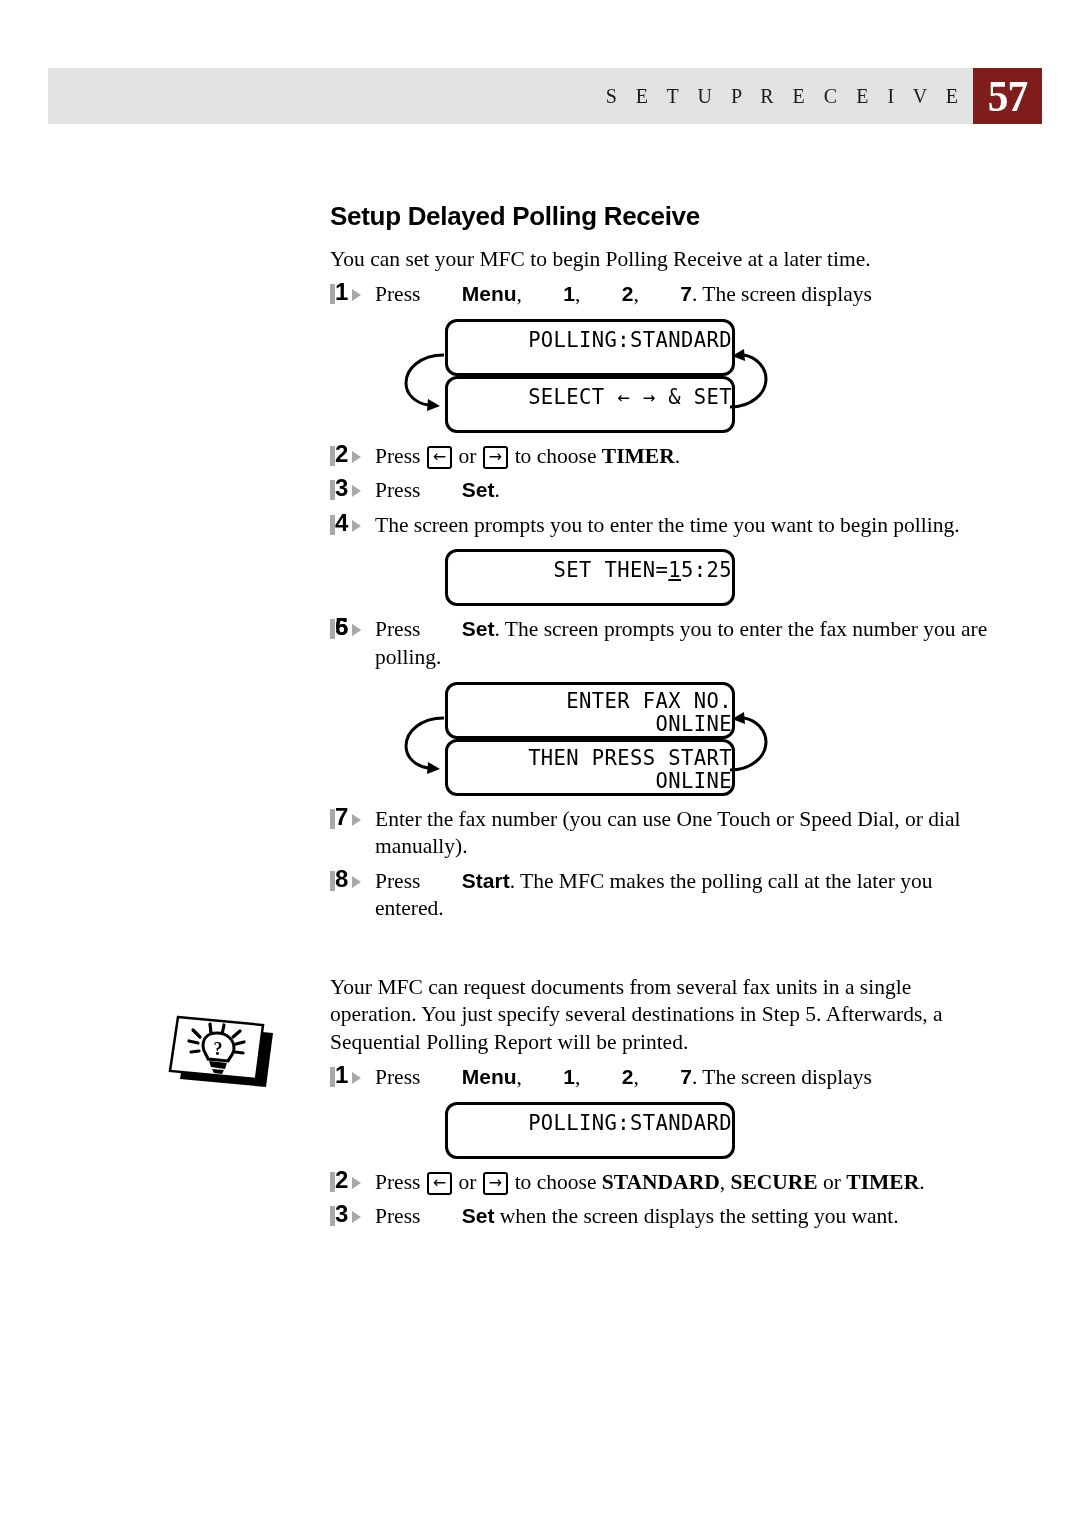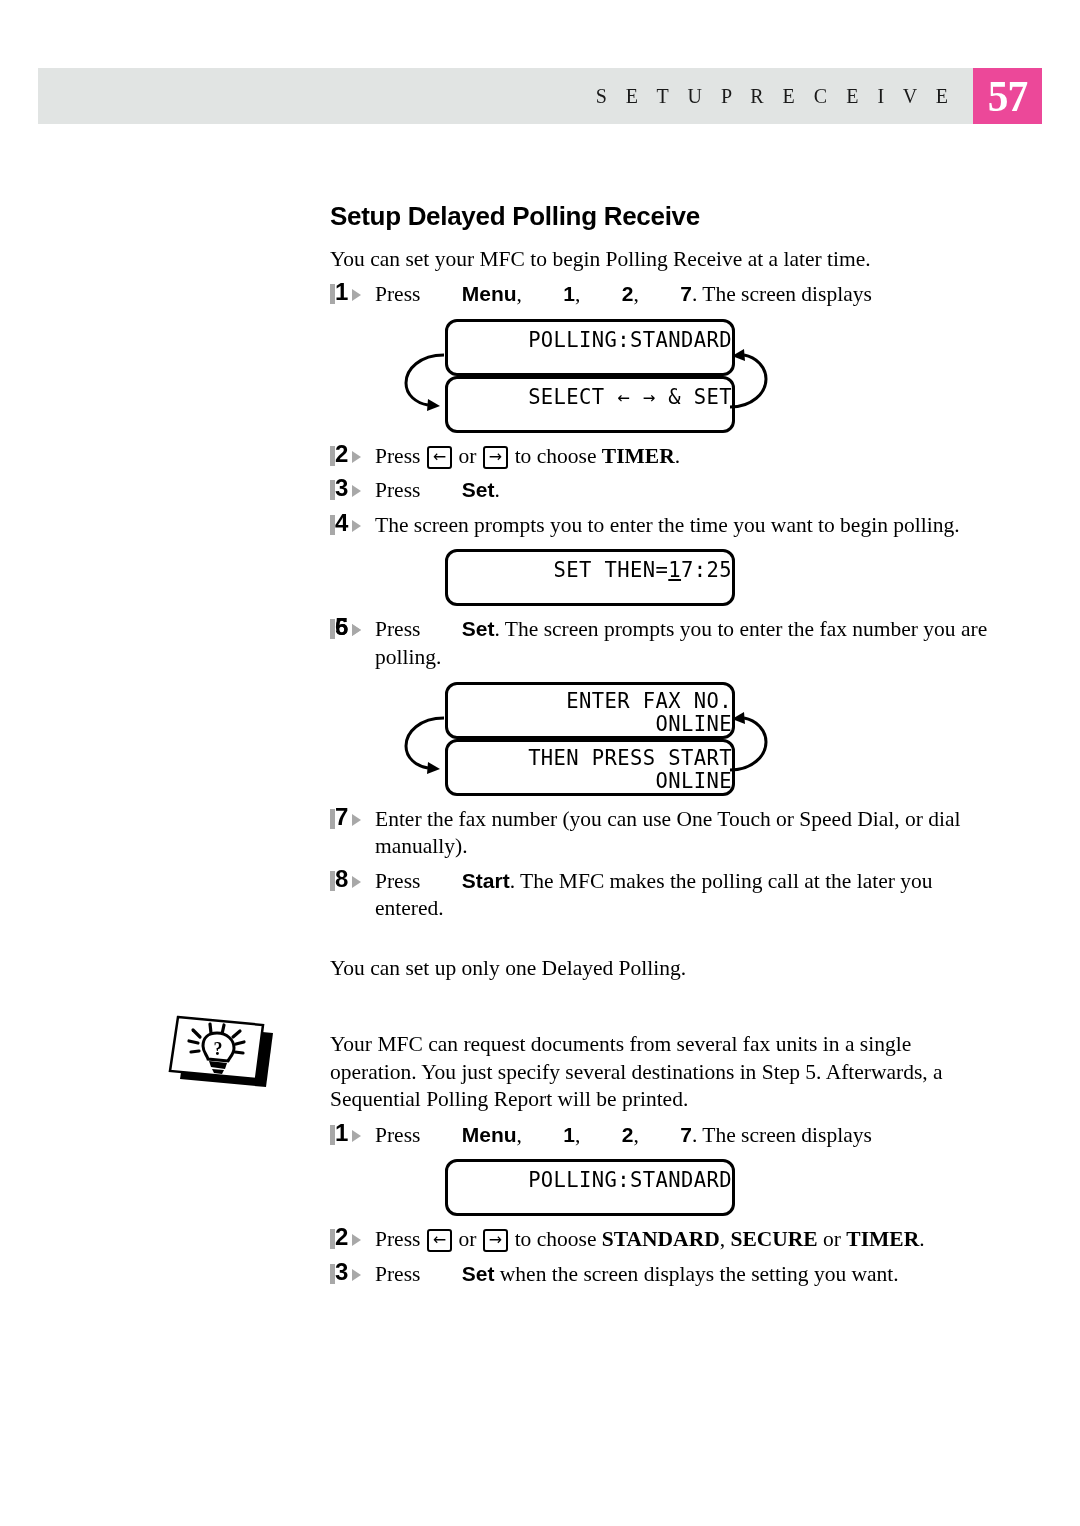--- a/index.html
+++ b/index.html
@@ -12,21 +12,21 @@
     height: 1526px;
     position: relative;
     font-family: "Liberation Serif", "DejaVu Serif", serif;
     color: #000000;
     overflow: hidden;
   }
 
   
   .header-band {
     position: absolute;
-    left: 38px;
+    left: 48px;
     top: 68px;
     width: 935px;
     height: 56px;
     background: #e1e4e3;
   }
   .header-title {
     position: absolute;
     right: 18px;
     top: 50%;
     transform: translateY(-50%);
@@ -35,21 +35,21 @@
     letter-spacing: 7px;
     color: #1a1a1a;
     white-space: nowrap;
   }
   .page-number-box {
     position: absolute;
     left: 973px;
     top: 68px;
     width: 69px;
     height: 56px;
-    background: #ec4899;
+    background: #7f1d1d;
     display: flex;
     align-items: center;
     justify-content: center;
   }
   .page-number {
     font-family: "Liberation Serif", "DejaVu Serif", serif;
     font-weight: bold;
     font-size: 45px;
     line-height: 1;
     color: #ffffff;
@@ -73,21 +73,21 @@
     margin: 0 0 14px 0;
     line-height: 1.15;
   }
   h2.section-heading.second {
     margin-top: 0;
   }
 
   p.body-text {
     font-size: 21.5px;
     line-height: 1.28;
-    margin: 11px 0 8px 0;
+    margin: 0 0 8px 0;
   }
 
   
   .step {
     position: relative;
     padding-left: 45px;
     font-size: 21.5px;
     line-height: 1.28;
     margin-bottom: 7px;
   }
@@ -284,21 +284,21 @@
     <span class="step-marker">
       <span class="bar"></span>
       <span class="num">4</span>
       <span class="tri"></span>
     </span>
     <span>The screen prompts you to enter the time you want to begin polling.</span>
   </div>
 
   <div class="lcd-group">
     <div class="lcd">
-      <div class="lcd-line"><span>SET THEN=</span><span class="underline-char">1</span><span>7:25</span></div>
+      <div class="lcd-line"><span>SET THEN=</span><span class="underline-char">1</span><span>5:25</span></div>
     </div>
   </div>
 
   <div class="step">
     <span class="step-marker">
       <span class="bar"></span>
       <span class="num">5</span>
       <span class="tri"></span>
     </span>
   </div>
@@ -344,21 +344,20 @@
     <span class="step-marker">
       <span class="bar"></span>
       <span class="num">8</span>
       <span class="tri"></span>
     </span>
     <span>Press </span><b class="sans">Start</b><span>. The MFC makes the polling call at the later you entered.</span>
   </div>
 
   <div class="gap-sm"></div>
 
-  <p class="body-text">You can set up only one Delayed Polling.</p>
 
   <div class="gap-md"></div>
 
 
   <p class="body-text">Your MFC can request documents from several fax units in a single operation. You just specify several destinations in Step 5. Afterwards, a Sequential Polling Report will be printed.</p>
 
   <div class="step">
     <span class="step-marker">
       <span class="bar"></span>
       <span class="num">1</span>

